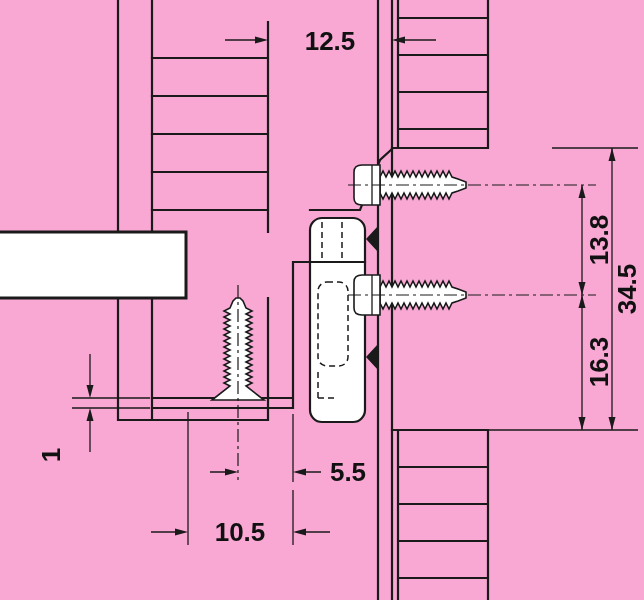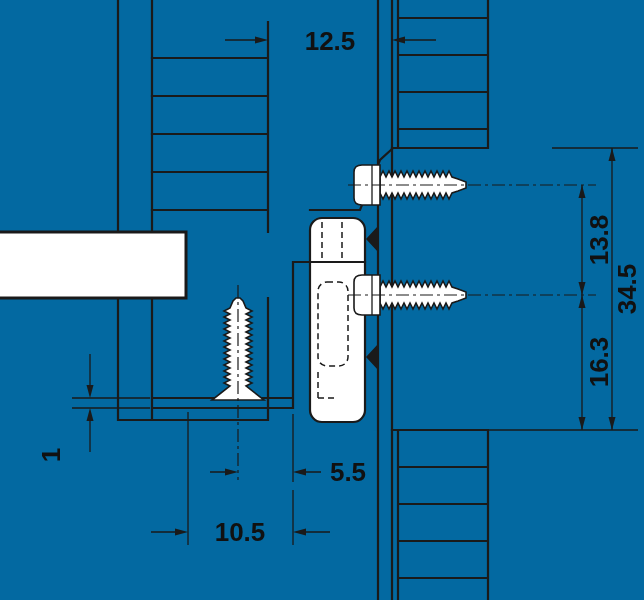--- a/index.html
+++ b/index.html
@@ -1,16 +1,16 @@
 <!DOCTYPE html>
 <html><head>
 <meta charset="utf-8">
 <style>
   html,body{margin:0;padding:0;background:#ffffff;}
-  #canvas{width:644px;height:600px;background:#0369a1;overflow:hidden;}
+  #canvas{width:644px;height:600px;background:#f9a8d4;overflow:hidden;}
   .ln{stroke:#1a1a1a;stroke-width:2.2;fill:none;stroke-linecap:square;}
   .thk{stroke:#1a1a1a;stroke-width:3;fill:none;stroke-linecap:square;}
   .thin{stroke:#1a1a1a;stroke-width:1.3;fill:none;}
   .cl{stroke:#1a1a1a;stroke-width:1.2;fill:none;stroke-dasharray:13 4 3 4;}
   .hid{stroke:#1a1a1a;stroke-width:1.5;fill:none;stroke-dasharray:6 4;}
   .scr{stroke:#1a1a1a;stroke-width:1.6;fill:#ffffff;}
   .wf{fill:#ffffff;}
   .blk{fill:#1a1a1a;stroke:none;}
   .dim{font:700 26px "Liberation Sans", sans-serif;fill:#111111;stroke:none;}
 </style>

